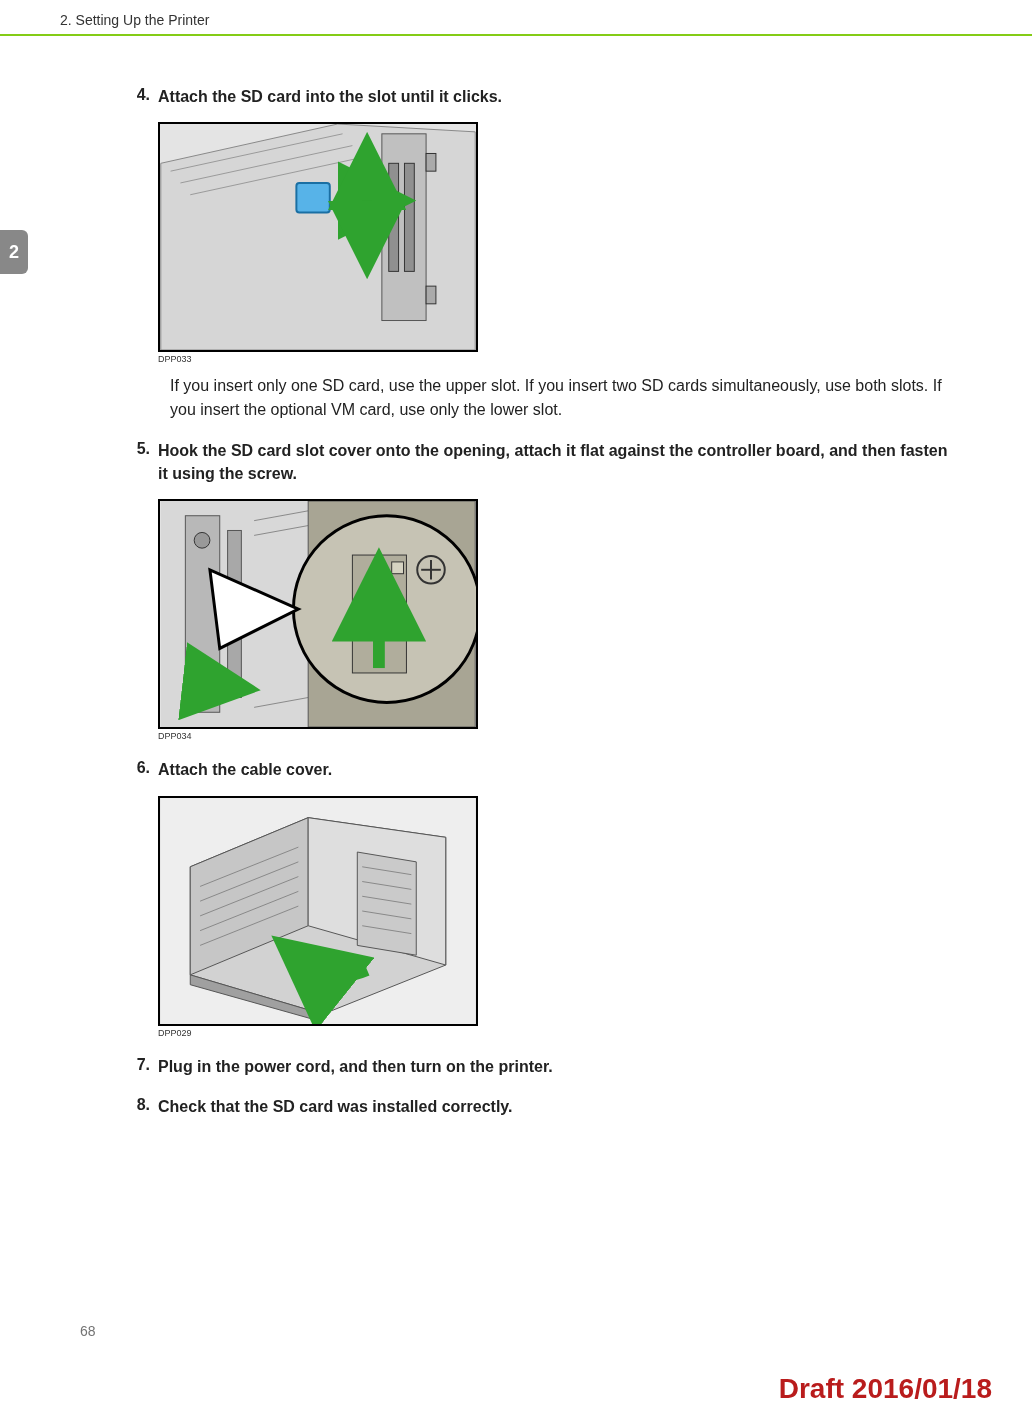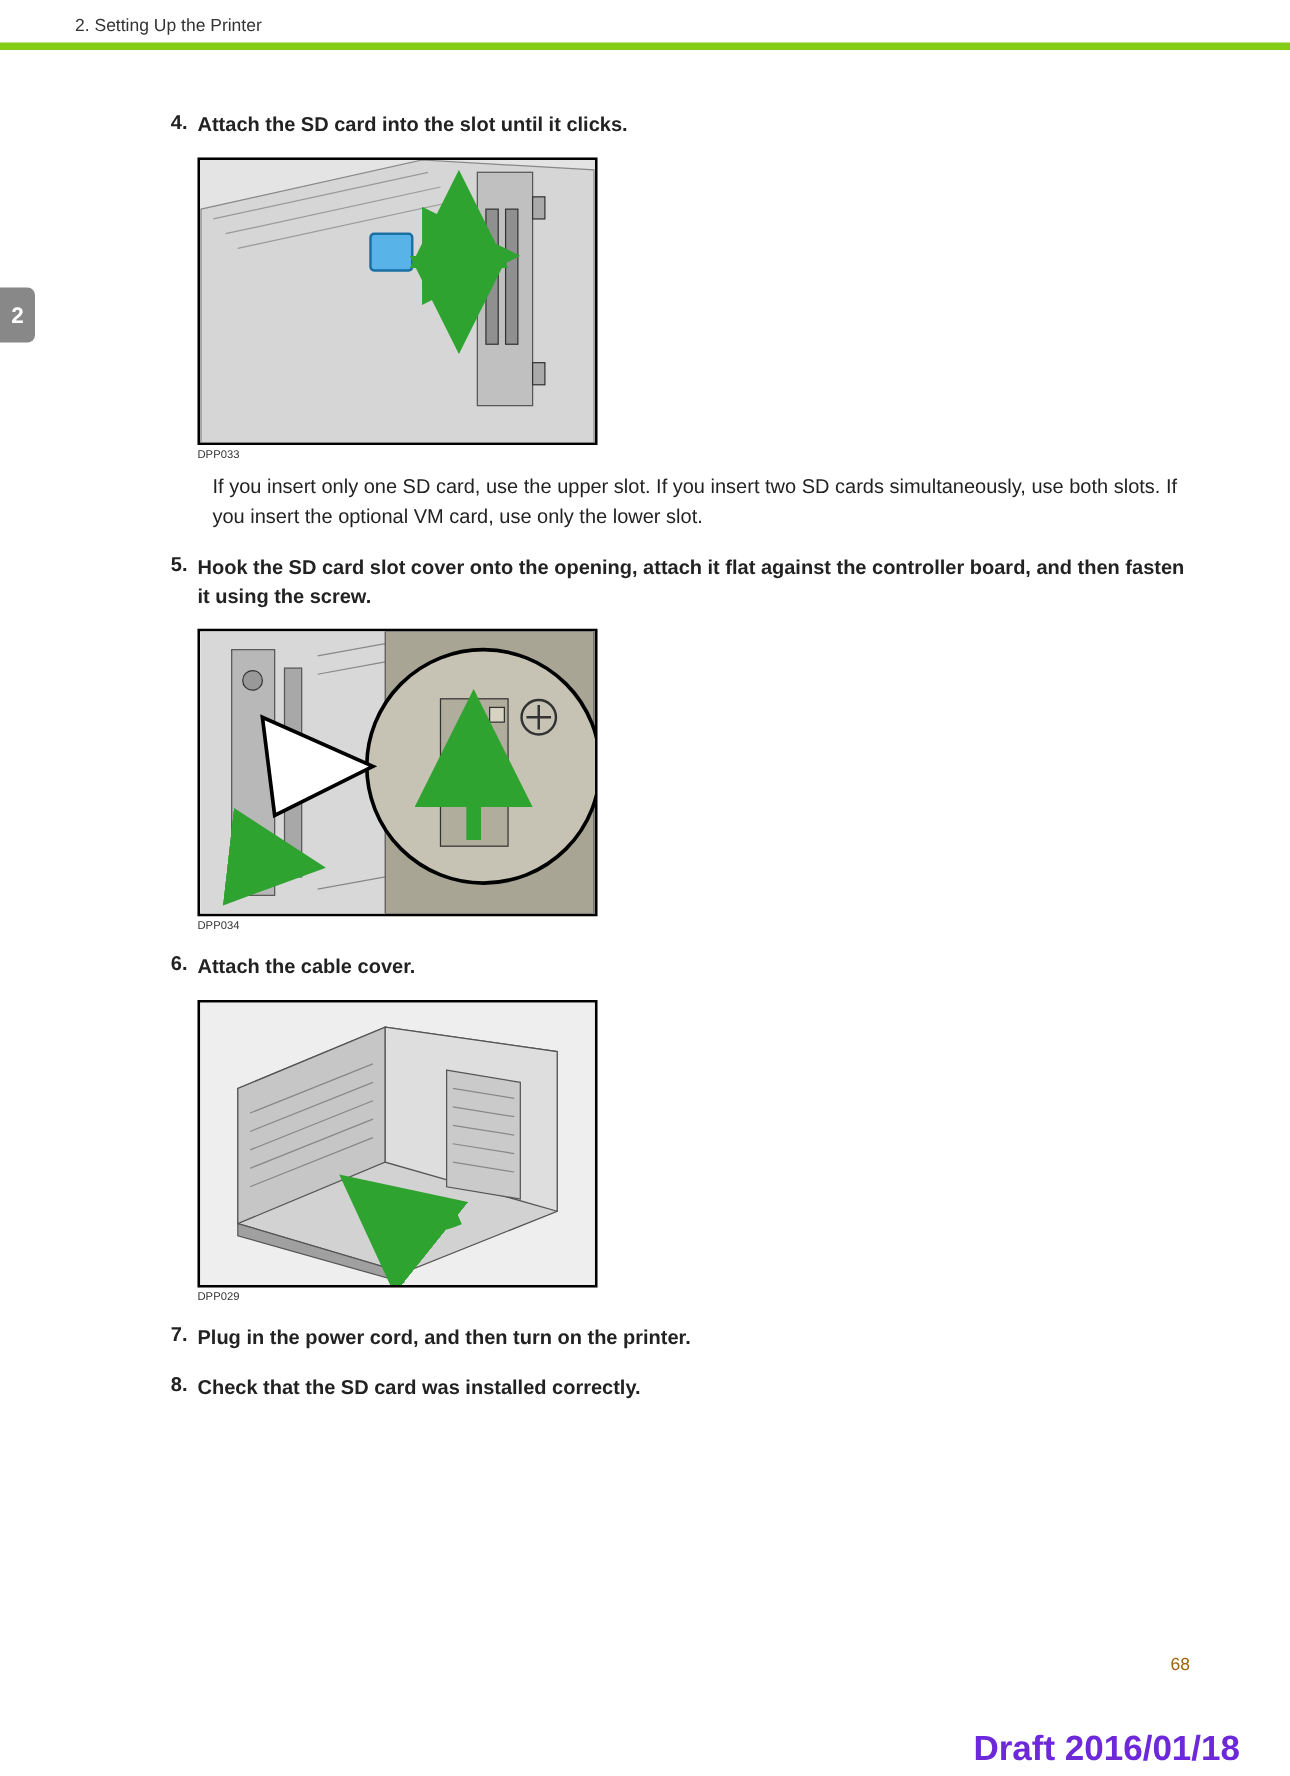--- a/index.html
+++ b/index.html
@@ -13,21 +13,21 @@
   .page {
     position: relative;
     width: 1032px;
     height: 1421px;
     box-sizing: border-box;
   }
   .header {
     padding: 12px 60px 6px 60px;
     font-size: 14px;
     color: #333;
-    border-bottom: 6px solid #84cc16;
+    border-bottom: 2px solid #84cc16;
   }
   .chapter-tab {
     position: absolute;
     left: 0;
     top: 230px;
     width: 28px;
     height: 44px;
     background: #888;
     color: #fff;
     font-size: 18px;
@@ -94,31 +94,31 @@
     margin-top: 2px;
   }
   .footer {
     position: absolute;
     bottom: 82px;
     left: 0;
     width: 100%;
     box-sizing: border-box;
     padding: 0 80px;
     display: flex;
-    justify-content: flex-end;
+    justify-content: flex-start;
     font-size: 14px;
-    color: #a16207;
+    color: #737373;
   }
   .draft {
     position: absolute;
-    bottom: 6px;
+    bottom: 16px;
     right: 40px;
     font-size: 28px;
     font-weight: bold;
-    color: #6d28d9;
+    color: #b91c1c;
     margin-top: 16px;
   }
 </style>
 </head>
 <body>
 
 <div class="page">
 
   <div class="header">
     <span>2. Setting Up the Printer</span>

